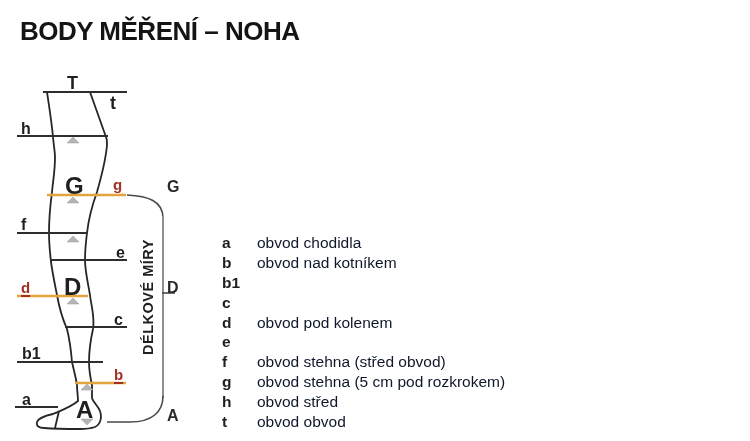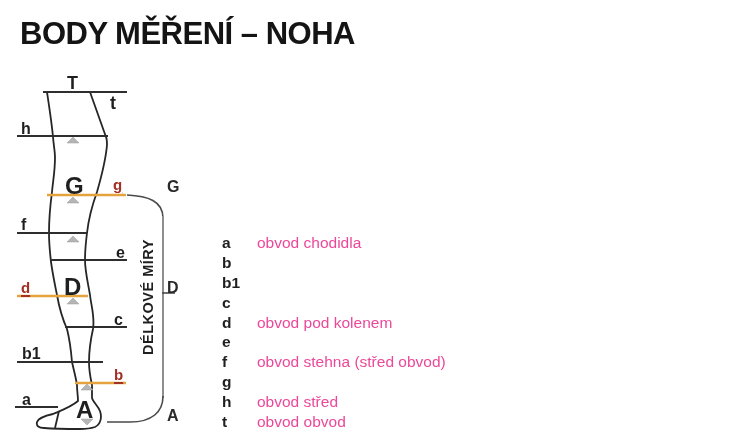--- a/index.html
+++ b/index.html
@@ -5,21 +5,21 @@
   html,body{margin:0;padding:0;}
   body{
     width:750px;height:441px;background:#ffffff;overflow:hidden;
     font-family:"Liberation Sans", sans-serif;
     position:relative;
   }
   .stage{position:absolute;left:0;top:0;width:750px;height:441px;}
 
   .page-title{
     position:absolute;left:20px;top:16px;
-    font-size:31px;font-weight:bold;color:#141414;letter-spacing:-0.5px;
+    font-size:26px;font-weight:bold;color:#141414;letter-spacing:-0.5px;
     white-space:nowrap;
     text-align:center;
   }
 
   
   .leg-svg{position:absolute;left:0;top:0;}
 
   .lbl{position:absolute;font-weight:bold;color:#1f1f1f;line-height:1;white-space:nowrap;}
   .lbl-big{font-size:24px;}
   .lbl-small{font-size:16px;}
@@ -30,21 +30,21 @@
   .axis-vertical{
     position:absolute;left:148px;top:297px;
     transform:translate(-50%,-50%) rotate(-90deg);
     font-size:14.5px;font-weight:bold;color:#1f1f1f;white-space:nowrap;
     letter-spacing:0.5px;
   }
 
   .legend{position:absolute;left:222px;top:233px;}
   .legend-row{display:flex;height:19.9px;align-items:center;}
   .legend-key{width:35px;font-weight:bold;font-size:15.5px;color:#1f1f1f;}
-  .legend-desc{font-size:15.5px;color:#ec4899;white-space:nowrap;}
+  .legend-desc{font-size:15.5px;color:#0f172a;white-space:nowrap;}
 </style>
 </head>
 <body>
 
 <div class="stage">
 
   <div class="page-title">BODY MĚŘENÍ – NOHA</div>
 
   <svg class="leg-svg" width="210" height="441" viewBox="0 0 210 441">
 
@@ -112,40 +112,42 @@
 
   <span class="axis-vertical">DÉLKOVÉ MÍRY</span>
 
   <div class="legend">
     <div class="legend-row">
         <span class="legend-key">a</span>
         <span class="legend-desc">obvod chodidla</span>
       </div>
     <div class="legend-row">
         <span class="legend-key">b</span>
+        <span class="legend-desc">obvod nad kotníkem</span>
       </div>
     <div class="legend-row">
         <span class="legend-key">b1</span>
       </div>
     <div class="legend-row">
         <span class="legend-key">c</span>
       </div>
     <div class="legend-row">
         <span class="legend-key">d</span>
         <span class="legend-desc">obvod pod kolenem</span>
       </div>
     <div class="legend-row">
         <span class="legend-key">e</span>
       </div>
     <div class="legend-row">
         <span class="legend-key">f</span>
         <span class="legend-desc">obvod stehna (střed obvod)</span>
       </div>
     <div class="legend-row">
         <span class="legend-key">g</span>
+        <span class="legend-desc">obvod stehna (5 cm pod rozkrokem)</span>
       </div>
     <div class="legend-row">
         <span class="legend-key">h</span>
         <span class="legend-desc">obvod střed</span>
       </div>
     <div class="legend-row">
         <span class="legend-key">t</span>
         <span class="legend-desc">obvod obvod</span>
       </div>
   </div>

